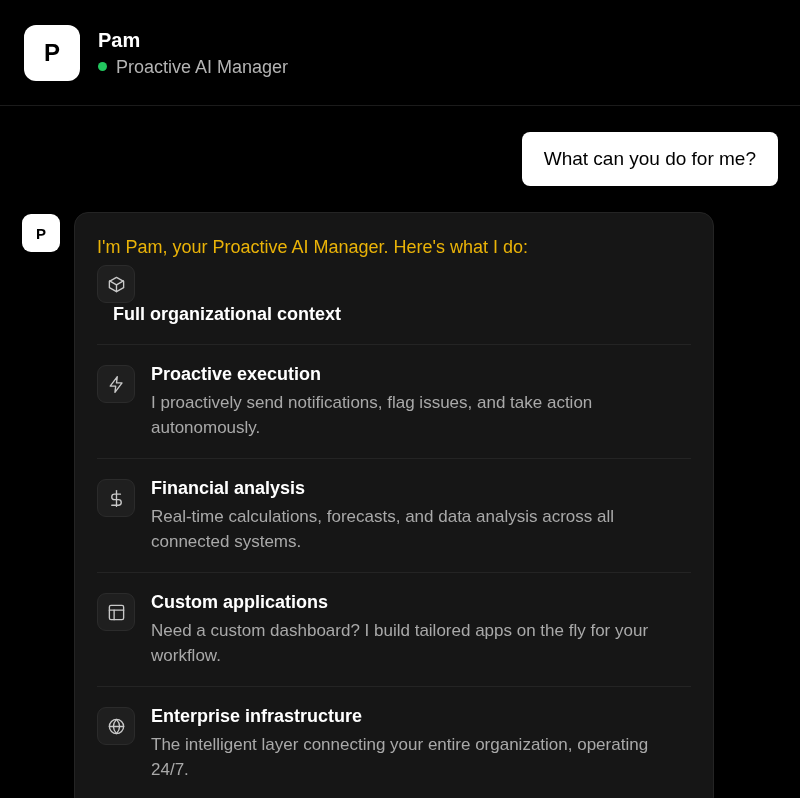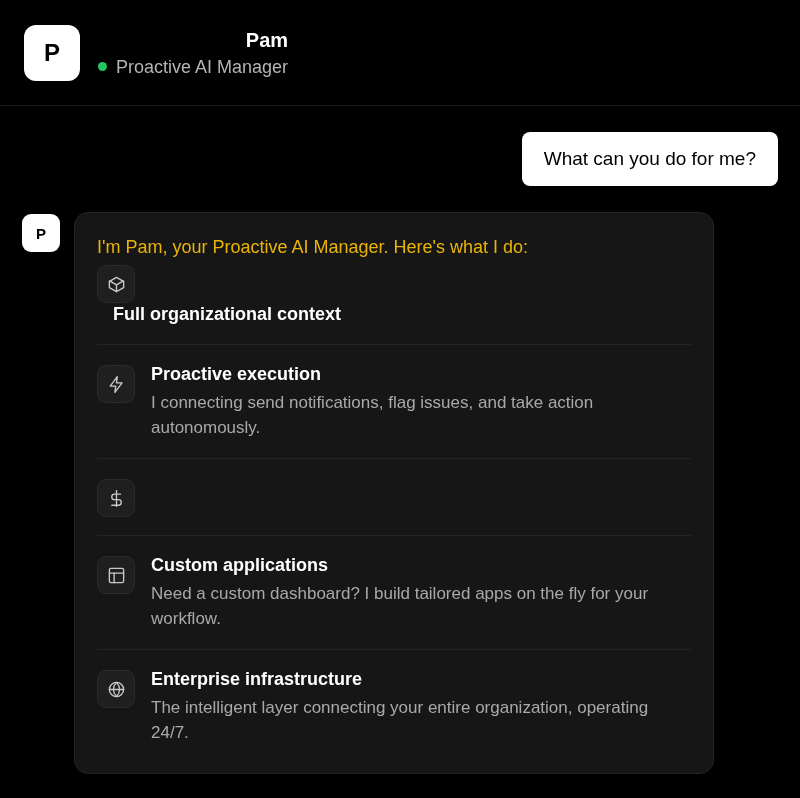--- a/index.html
+++ b/index.html
@@ -40,21 +40,20 @@
     justify-content: center;
     font-size: 24px;
     font-weight: 700;
     flex: 0 0 56px;
   }
   .header-text {
     margin-left: 18px;
     display: flex;
     flex-direction: column;
     justify-content: center;
-    text-align: right;
   }
   .header-name {
     color: #ffffff;
     font-size: 20px;
     font-weight: 700;
     line-height: 26px;
   }
   .header-status {
     display: flex;
     align-items: center;
@@ -210,30 +209,34 @@
           </div>
 
           <div class="cap-item">
             <div class="cap-icon">
               <svg width="19" height="19" viewBox="0 0 24 24" fill="none" stroke="currentColor" stroke-width="1.7" stroke-linecap="round" stroke-linejoin="round">
                 <path d="M13 2L4 14h7l-1 8 9-12h-7l1-8z"></path>
               </svg>
             </div>
             <div class="cap-body">
               <div class="cap-title">Proactive execution</div>
-              <div class="cap-desc">I connecting send notifications, flag issues, and take action autonomously.</div>
+              <div class="cap-desc">I proactively send notifications, flag issues, and take action autonomously.</div>
             </div>
           </div>
 
           <div class="cap-item">
             <div class="cap-icon">
               <svg width="19" height="19" viewBox="0 0 24 24" fill="none" stroke="currentColor" stroke-width="1.7" stroke-linecap="round" stroke-linejoin="round">
                 <path d="M12 2v20"></path>
                 <path d="M17 6.5H9.5a3.5 3.5 0 000 7h5a3.5 3.5 0 010 7H6"></path>
               </svg>
+            </div>
+            <div class="cap-body">
+              <div class="cap-title">Financial analysis</div>
+              <div class="cap-desc">Real-time calculations, forecasts, and data analysis across all connected systems.</div>
             </div>
           </div>
 
           <div class="cap-item">
             <div class="cap-icon">
               <svg width="19" height="19" viewBox="0 0 24 24" fill="none" stroke="currentColor" stroke-width="1.7" stroke-linecap="round" stroke-linejoin="round">
                 <rect x="3" y="3" width="18" height="18" rx="2"></rect>
                 <path d="M3 9h18"></path>
                 <path d="M9 9v12"></path>
               </svg>

